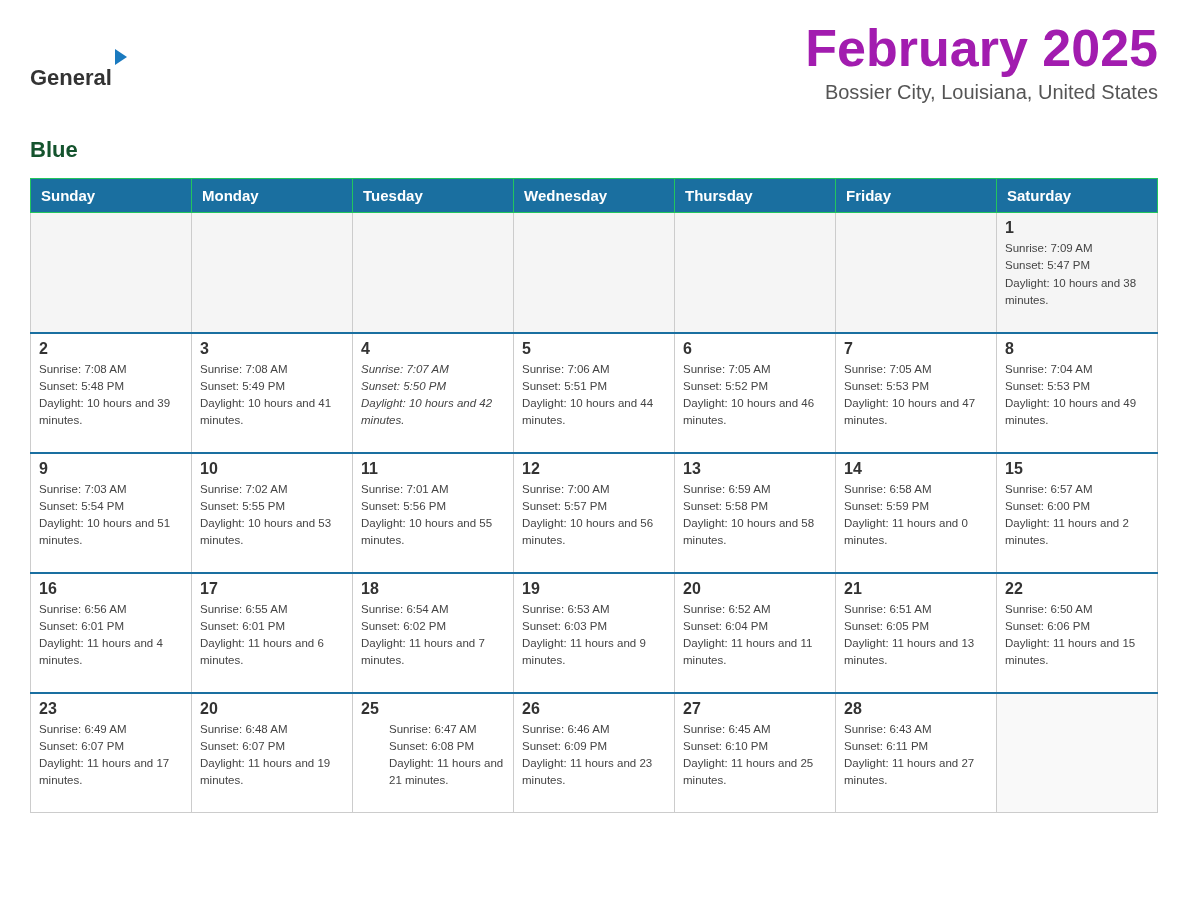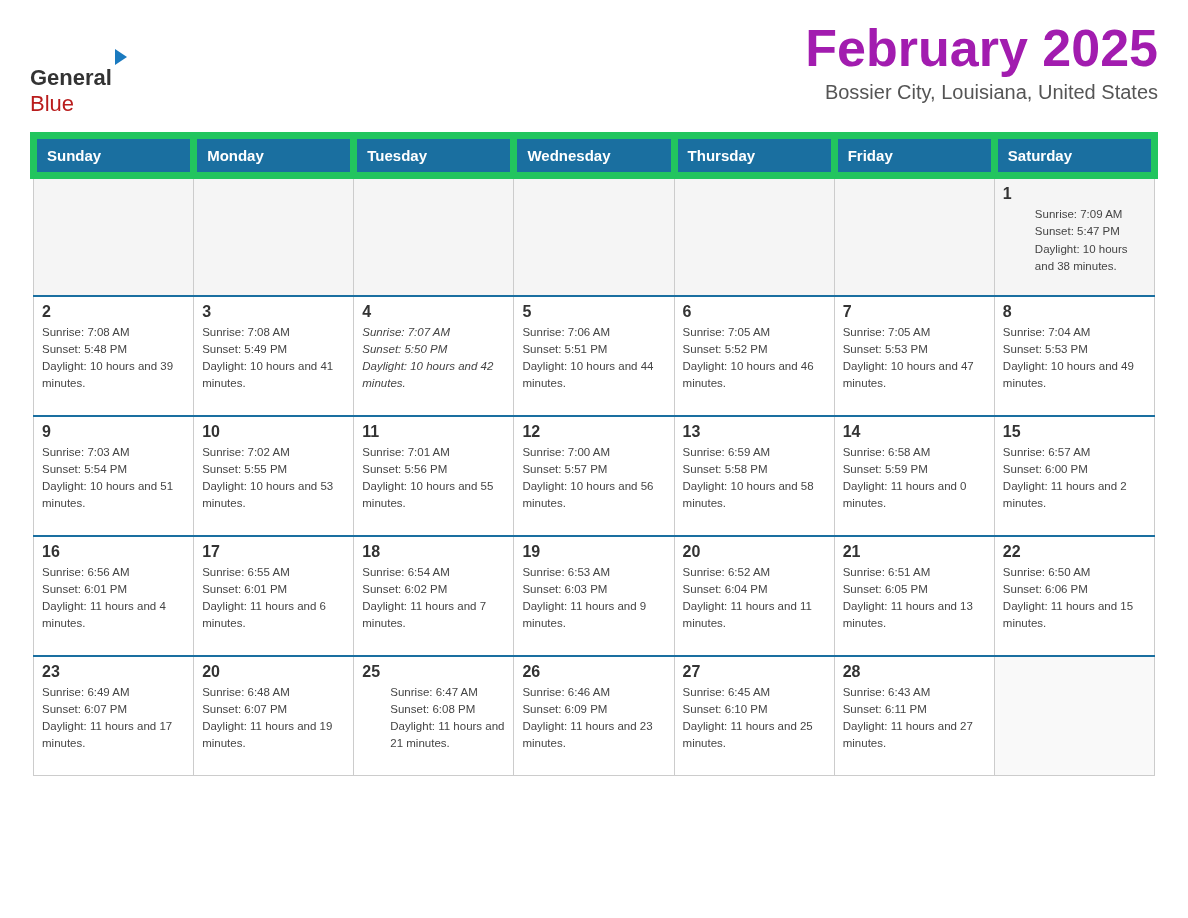--- a/index.html
+++ b/index.html
@@ -32,22 +32,23 @@
       font-weight: bold;
       color: #333;
       margin-top: 40px;
     }
     .logo-blue-container {
       display: flex;
       align-items: center;
     }
     .logo-blue {
       font-size: 22px;
-      font-weight: normal;
-      color: #b91c1c;
+      font-weight: bold;
+      color: #14532d;
+      margin-top: 46px;
     }
     .logo-arrow {
       width: 0;
       height: 0;
       border-left: 12px solid #1a7abf;
       border-top: 8px solid transparent;
       border-bottom: 8px solid transparent;
       margin-left: 3px;
       margin-bottom: 2px;
     }
@@ -70,21 +71,21 @@
       border-collapse: collapse;
       margin-top: 15px;
     }
     .calendar th {
       background-color: #1a6fa0;
       color: #fff;
       font-size: 15px;
       font-weight: bold;
       padding: 8px 10px;
       text-align: left;
-      border: 7px solid #22c55e;
+      border: 1px solid #22c55e;
     }
     .calendar td {
       vertical-align: top;
       border: 1px solid #ccc;
       padding: 6px 8px;
       width: 14.28%;
       min-height: 110px;
       height: 120px;
     }
     .calendar tr:first-child td {
@@ -142,21 +143,21 @@
   <tbody id="calendar-body">
   <tr>
         <td class="empty-cell"></td>
         <td class="empty-cell"></td>
         <td class="empty-cell"></td>
         <td class="empty-cell"></td>
         <td class="empty-cell"></td>
         <td class="empty-cell"></td>
         <td>
           <div class="day-number">1</div>
-          <div class="day-info" style="white-space: pre-line; margin-left: 32px;">Sunrise: 7:09 AM
+          <div class="day-info" style="white-space: pre-line;">Sunrise: 7:09 AM
 Sunset: 5:47 PM
 Daylight: 10 hours and 38 minutes.</div>
         </td>
       </tr>
       <tr class="week-row">
         <td>
           <div class="day-number">2</div>
           <div class="day-info" style="white-space: pre-line;">Sunrise: 7:08 AM
 Sunset: 5:48 PM
 Daylight: 10 hours and 39 minutes.</div>

